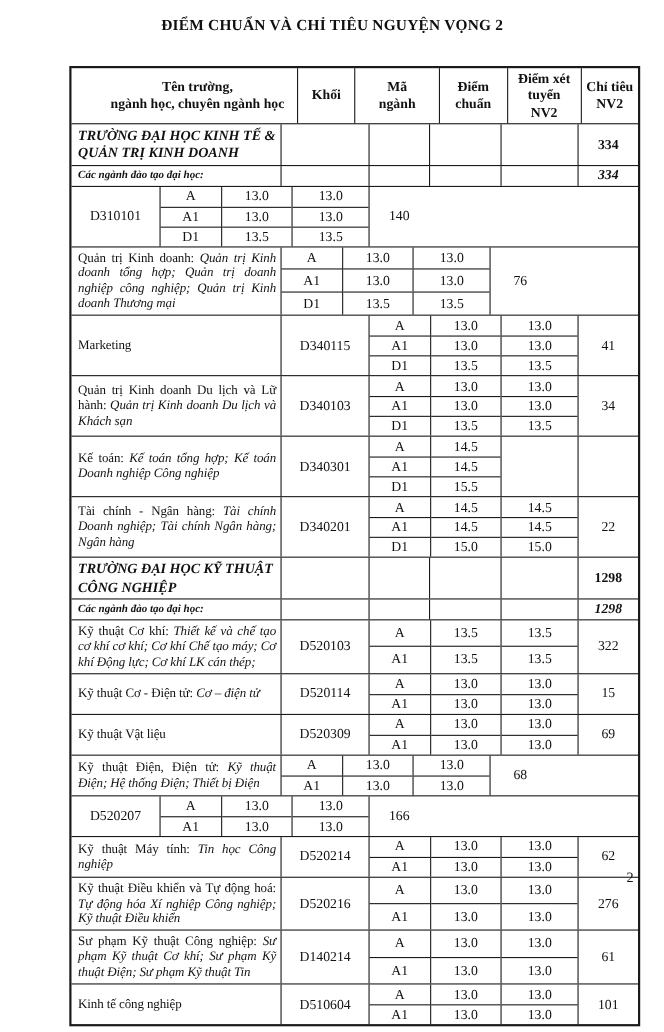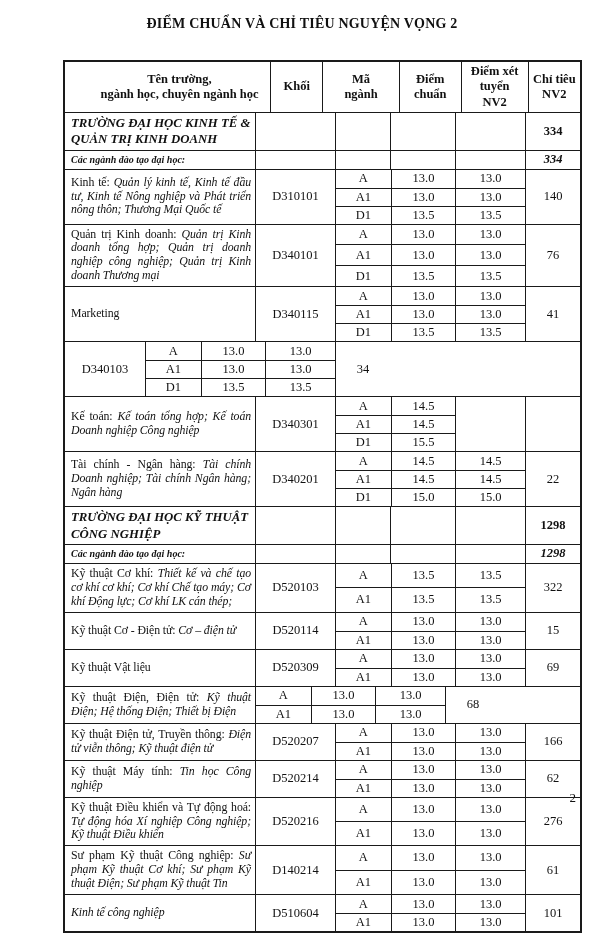--- a/index.html
+++ b/index.html
@@ -143,23 +143,20 @@
       </div>
       <div class="row subsection-row">
         <div class="cell c-name">Các ngành đào tạo đại học:</div>
         <div class="cell c-code"></div>
         <div class="cell c-khoi"></div>
         <div class="cell c-dc"></div>
         <div class="cell c-dxt"></div>
         <div class="cell c-quota">334</div>
       </div>
       <div class="row major-row">
-        <div class="cell c-name">
-          <div><div class="name-plain" style="display: inline;">Kinh tế:</div> <div class="name-italic" style="display: inline;">Quản lý kinh tế, Kinh tế đầu tư, Kinh tế Nông nghiệp và Phát triển nông thôn; Thương Mại Quốc tế</div></div>
-        </div>
         <div class="cell c-code">D310101</div>
         <div class="cell c-blocks">
           <div class="bcol bcol-khoi">
             <div class="bcell">A</div>
             <div class="bcell">A1</div>
             <div class="bcell">D1</div>
           </div>
           <div class="bcol bcol-dc">
             <div class="bcell">13.0</div>
             <div class="bcell">13.0</div>
@@ -170,21 +167,20 @@
             <div class="bcell">13.0</div>
             <div class="bcell">13.5</div>
           </div>
         </div>
         <div class="cell c-quota">140</div>
       </div>
       <div class="row major-row">
         <div class="cell c-name">
           <div><div class="name-plain" style="display: inline;">Quản trị Kinh doanh:</div> <div class="name-italic" style="display: inline;">Quản trị Kinh doanh tổng hợp; Quản trị doanh nghiệp công nghiệp; Quản trị Kinh doanh Thương mại</div></div>
         </div>
-        <div class="cell c-code">D340101</div>
         <div class="cell c-blocks">
           <div class="bcol bcol-khoi">
             <div class="bcell">A</div>
             <div class="bcell">A1</div>
             <div class="bcell">D1</div>
           </div>
           <div class="bcol bcol-dc">
             <div class="bcell">13.0</div>
             <div class="bcell">13.0</div>
             <div class="bcell">13.5</div>
@@ -215,20 +211,23 @@
           </div>
           <div class="bcol bcol-dxt">
             <div class="bcell">13.0</div>
             <div class="bcell">13.0</div>
             <div class="bcell">13.5</div>
           </div>
         </div>
         <div class="cell c-quota">41</div>
       </div>
       <div class="row major-row">
+        <div class="cell c-name">
+          <div><div class="name-plain" style="display: inline;">Quản trị Kinh doanh Du lịch và Lữ hành:</div> <div class="name-italic" style="display: inline;">Quản trị Kinh doanh Du lịch và Khách sạn</div></div>
+        </div>
         <div class="cell c-code">D340103</div>
         <div class="cell c-blocks">
           <div class="bcol bcol-khoi">
             <div class="bcell">A</div>
             <div class="bcell">A1</div>
             <div class="bcell">D1</div>
           </div>
           <div class="bcol bcol-dc">
             <div class="bcell">13.0</div>
             <div class="bcell">13.0</div>
@@ -381,23 +380,20 @@
             <div class="bcell">13.0</div>
           </div>
           <div class="bcol bcol-dxt">
             <div class="bcell">13.0</div>
             <div class="bcell">13.0</div>
           </div>
         </div>
         <div class="cell c-quota">68</div>
       </div>
       <div class="row major-row">
-        <div class="cell c-name">
-          <div><div class="name-plain" style="display: inline;">Kỹ thuật Điện tử, Truyền thông:</div> <div class="name-italic" style="display: inline;">Điện tử viễn thông; Kỹ thuật điện tử</div></div>
-        </div>
         <div class="cell c-code">D520207</div>
         <div class="cell c-blocks">
           <div class="bcol bcol-khoi">
             <div class="bcell">A</div>
             <div class="bcell">A1</div>
           </div>
           <div class="bcol bcol-dc">
             <div class="bcell">13.0</div>
             <div class="bcell">13.0</div>
           </div>
@@ -466,21 +462,21 @@
           </div>
           <div class="bcol bcol-dxt">
             <div class="bcell">13.0</div>
             <div class="bcell">13.0</div>
           </div>
         </div>
         <div class="cell c-quota">61</div>
       </div>
       <div class="row major-row">
         <div class="cell c-name">
-          <div><div class="name-plain" style="display: inline; font-style: italic;">Kinh tế công nghiệp</div></div>
+          <div><div class="name-plain" style="display: inline;">Kinh tế công nghiệp</div></div>
         </div>
         <div class="cell c-code">D510604</div>
         <div class="cell c-blocks">
           <div class="bcol bcol-khoi">
             <div class="bcell">A</div>
             <div class="bcell">A1</div>
           </div>
           <div class="bcol bcol-dc">
             <div class="bcell">13.0</div>
             <div class="bcell">13.0</div>

